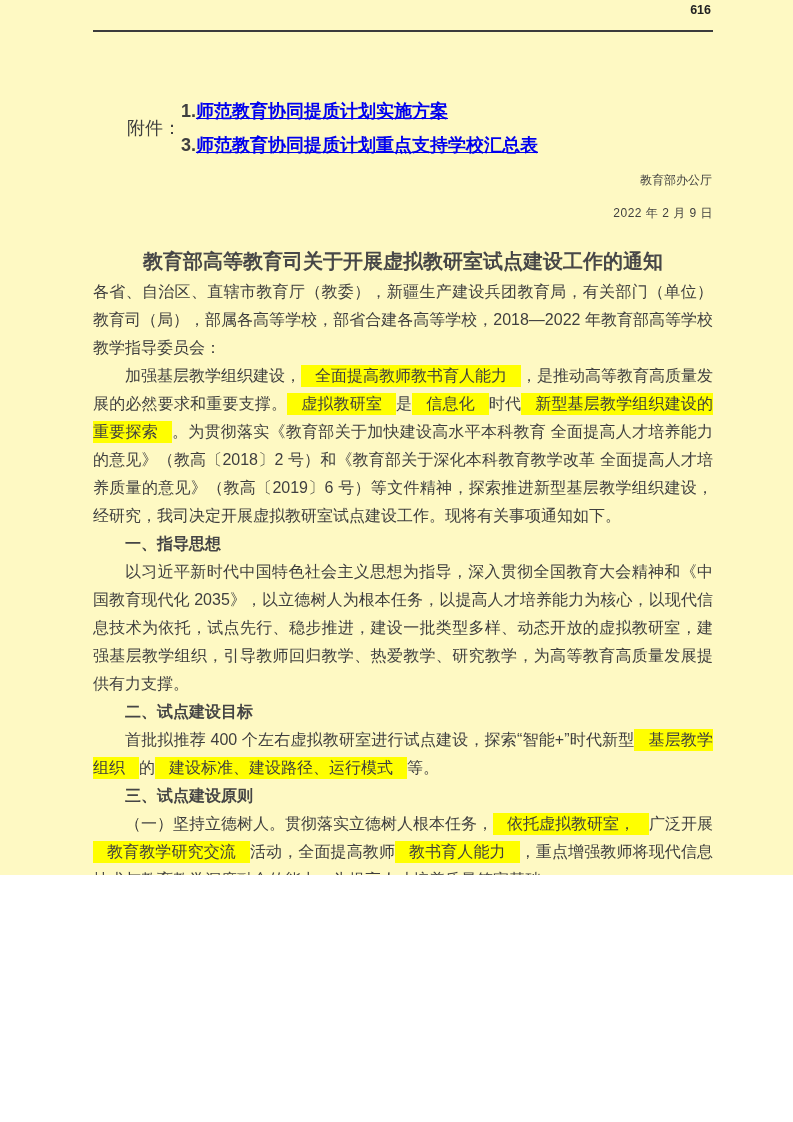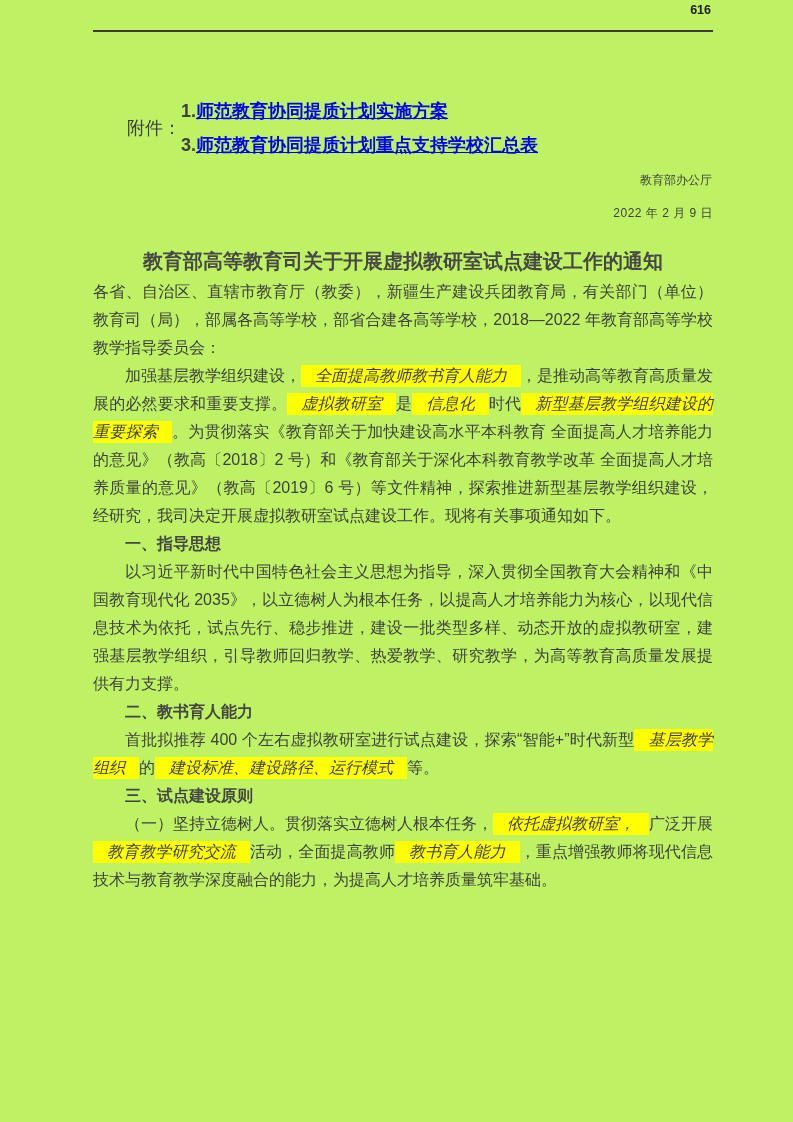--- a/index.html
+++ b/index.html
@@ -10,22 +10,22 @@
   }
   *{margin:0;padding:0;box-sizing:border-box;}
   html,body{background:#fff;}
   body{
     font-family:"Liberation Sans","DejaVu Sans",sans-serif;
     color:var(--text);
   }
   .page{
     position:relative;
     width:793px;
-    height:1122px;
-    background:#bef264;
+    height:875px;
+    background:#fef9c3;
     overflow:hidden;
   }
   .page-number{
     position:absolute;
     top:3px;
     right:82px;
     font-size:12.5px;
     font-weight:bold;
     color:#222;
   }
@@ -92,21 +92,20 @@
   .notice-body p{margin:0;}
   .notice-body p.indent{text-indent:2em;}
   .notice-body p.heading{
     font-weight:bold;
     color:#454545;
     text-indent:2em;
   }
   .hl{
     background:var(--hl);
     padding:2px 14px 3px;
-    font-style:italic;
   }
 </style>
 </head>
 <body>
 
 <div class="page">
 
   <div class="page-number">616</div>
 
   <div class="content">
@@ -131,20 +130,20 @@
     </div>
 
     <h1 class="notice-title">教育部高等教育司关于开展虚拟教研室试点建设工作的通知</h1>
 
 
     <div class="notice-body">
         <p class="para"><span>各省、自治区、直辖市教育厅（教委），新疆生产建设兵团教育局，有关部门（单位）教育司（局），部属各高等学校，部省合建各高等学校，2018—2022 年教育部高等学校教学指导委员会：</span></p>
         <p class="para indent"><span>加强基层教学组织建设，</span><span class="hl">全面提高教师教书育人能力</span><span>，是推动高等教育高质量发展的必然要求和重要支撑。</span><span class="hl">虚拟教研室</span><span>是</span><span class="hl">信息化</span><span>时代</span><span class="hl">新型基层教学组织建设的重要探索</span><span>。为贯彻落实《教育部关于加快建设高水平本科教育 全面提高人才培养能力的意见》（教高〔2018〕2 号）和《教育部关于深化本科教育教学改革 全面提高人才培养质量的意见》（教高〔2019〕6 号）等文件精神，探索推进新型基层教学组织建设，经研究，我司决定开展虚拟教研室试点建设工作。现将有关事项通知如下。</span></p>
         <p class="heading"><span>一、指导思想</span></p>
         <p class="para indent"><span>以习近平新时代中国特色社会主义思想为指导，深入贯彻全国教育大会精神和《中国教育现代化 2035》，以立德树人为根本任务，以提高人才培养能力为核心，以现代信息技术为依托，试点先行、稳步推进，建设一批类型多样、动态开放的虚拟教研室，建强基层教学组织，引导教师回归教学、热爱教学、研究教学，为高等教育高质量发展提供有力支撑。</span></p>
-        <p class="heading"><span>二、教书育人能力</span></p>
+        <p class="heading"><span>二、试点建设目标</span></p>
         <p class="para indent"><span>首批拟推荐 400 个左右虚拟教研室进行试点建设，探索“智能+”时代新型</span><span class="hl">基层教学组织</span><span>的</span><span class="hl">建设标准、建设路径、运行模式</span><span>等。</span></p>
         <p class="heading"><span>三、试点建设原则</span></p>
         <p class="para indent"><span>（一）坚持立德树人。贯彻落实立德树人根本任务，</span><span class="hl">依托虚拟教研室，</span><span>广泛开展</span><span class="hl">教育教学研究交流</span><span>活动，全面提高教师</span><span class="hl">教书育人能力</span><span>，重点增强教师将现代信息技术与教育教学深度融合的能力，为提高人才培养质量筑牢基础。</span></p>
       </div>
 
   </div>
 </div>
 
 </body></html>

